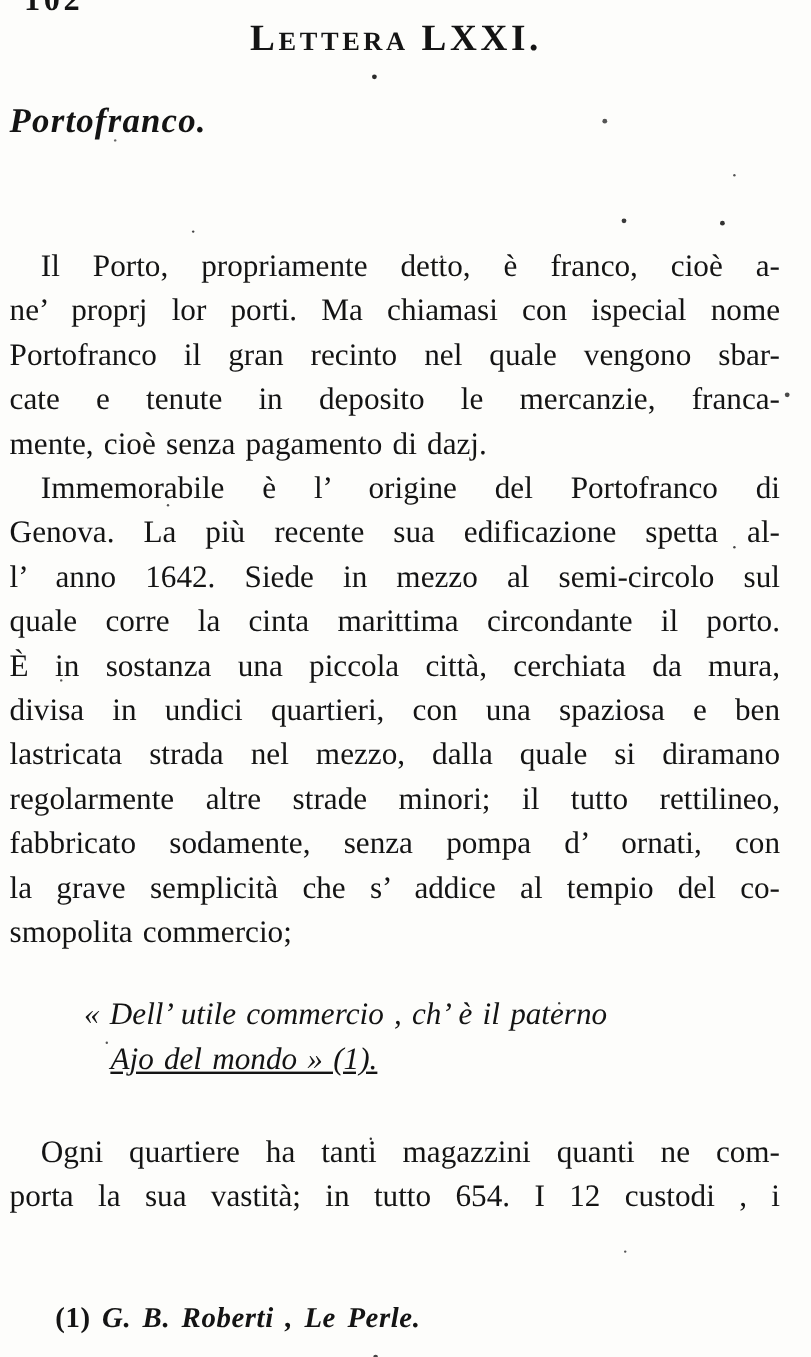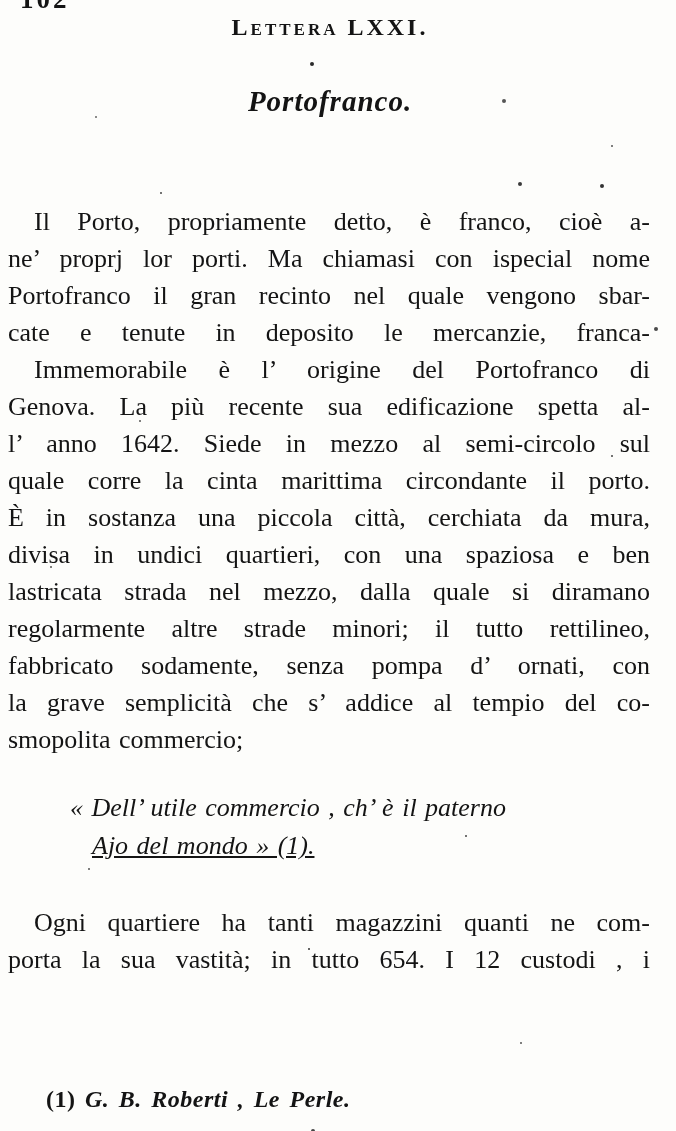--- a/index.html
+++ b/index.html
@@ -23,32 +23,32 @@
     font-weight: bold;
     letter-spacing: 3px;
   }
   .title {
     position: absolute;
     top: 14px;
     left: 8px;
     width: 644px;
     margin: 0;
     text-align: center;
-    font-size: 24px;
+    font-size: 31px;
     font-weight: bold;
     font-variant: small-caps;
     letter-spacing: 3px;
   }
   .subtitle {
     position: absolute;
     top: 85px;
     left: 8px;
     width: 644px;
     margin: 0;
-    text-align: center;
+    text-align: left;
     font-size: 29px;
     font-weight: 600;
     font-style: italic;
     letter-spacing: 1px;
   }
   .bodytext {
     position: absolute;
     top: 203px;
     left: 8px;
     width: 642px;
@@ -125,20 +125,21 @@
 
   <h2 class="subtitle">Portofranco.</h2>
 
   <div class="bodytext">
 
     <p class="para">
       <span class="line indent">Il Porto, propriamente detto, è franco, cioè a-</span>
       <span class="line">ne’ proprj lor porti. Ma chiamasi con ispecial nome</span>
       <span class="line">Portofranco il gran recinto nel quale vengono sbar-</span>
       <span class="line">cate e tenute in deposito le mercanzie, franca-</span>
+      <span class="line flush">mente, cioè senza pagamento di dazj.</span>
     </p>
 
     <p class="para">
       <span class="line indent">Immemorabile è l’ origine del Portofranco di</span>
       <span class="line">Genova. La più recente sua edificazione spetta al-</span>
       <span class="line">l’ anno 1642. Siede in mezzo al semi-circolo sul</span>
       <span class="line">quale corre la cinta marittima circondante il porto.</span>
       <span class="line">È in sostanza una piccola città, cerchiata da mura,</span>
       <span class="line">divisa in undici quartieri, con una spaziosa e ben</span>
       <span class="line">lastricata strada nel mezzo, dalla quale si diramano</span>

